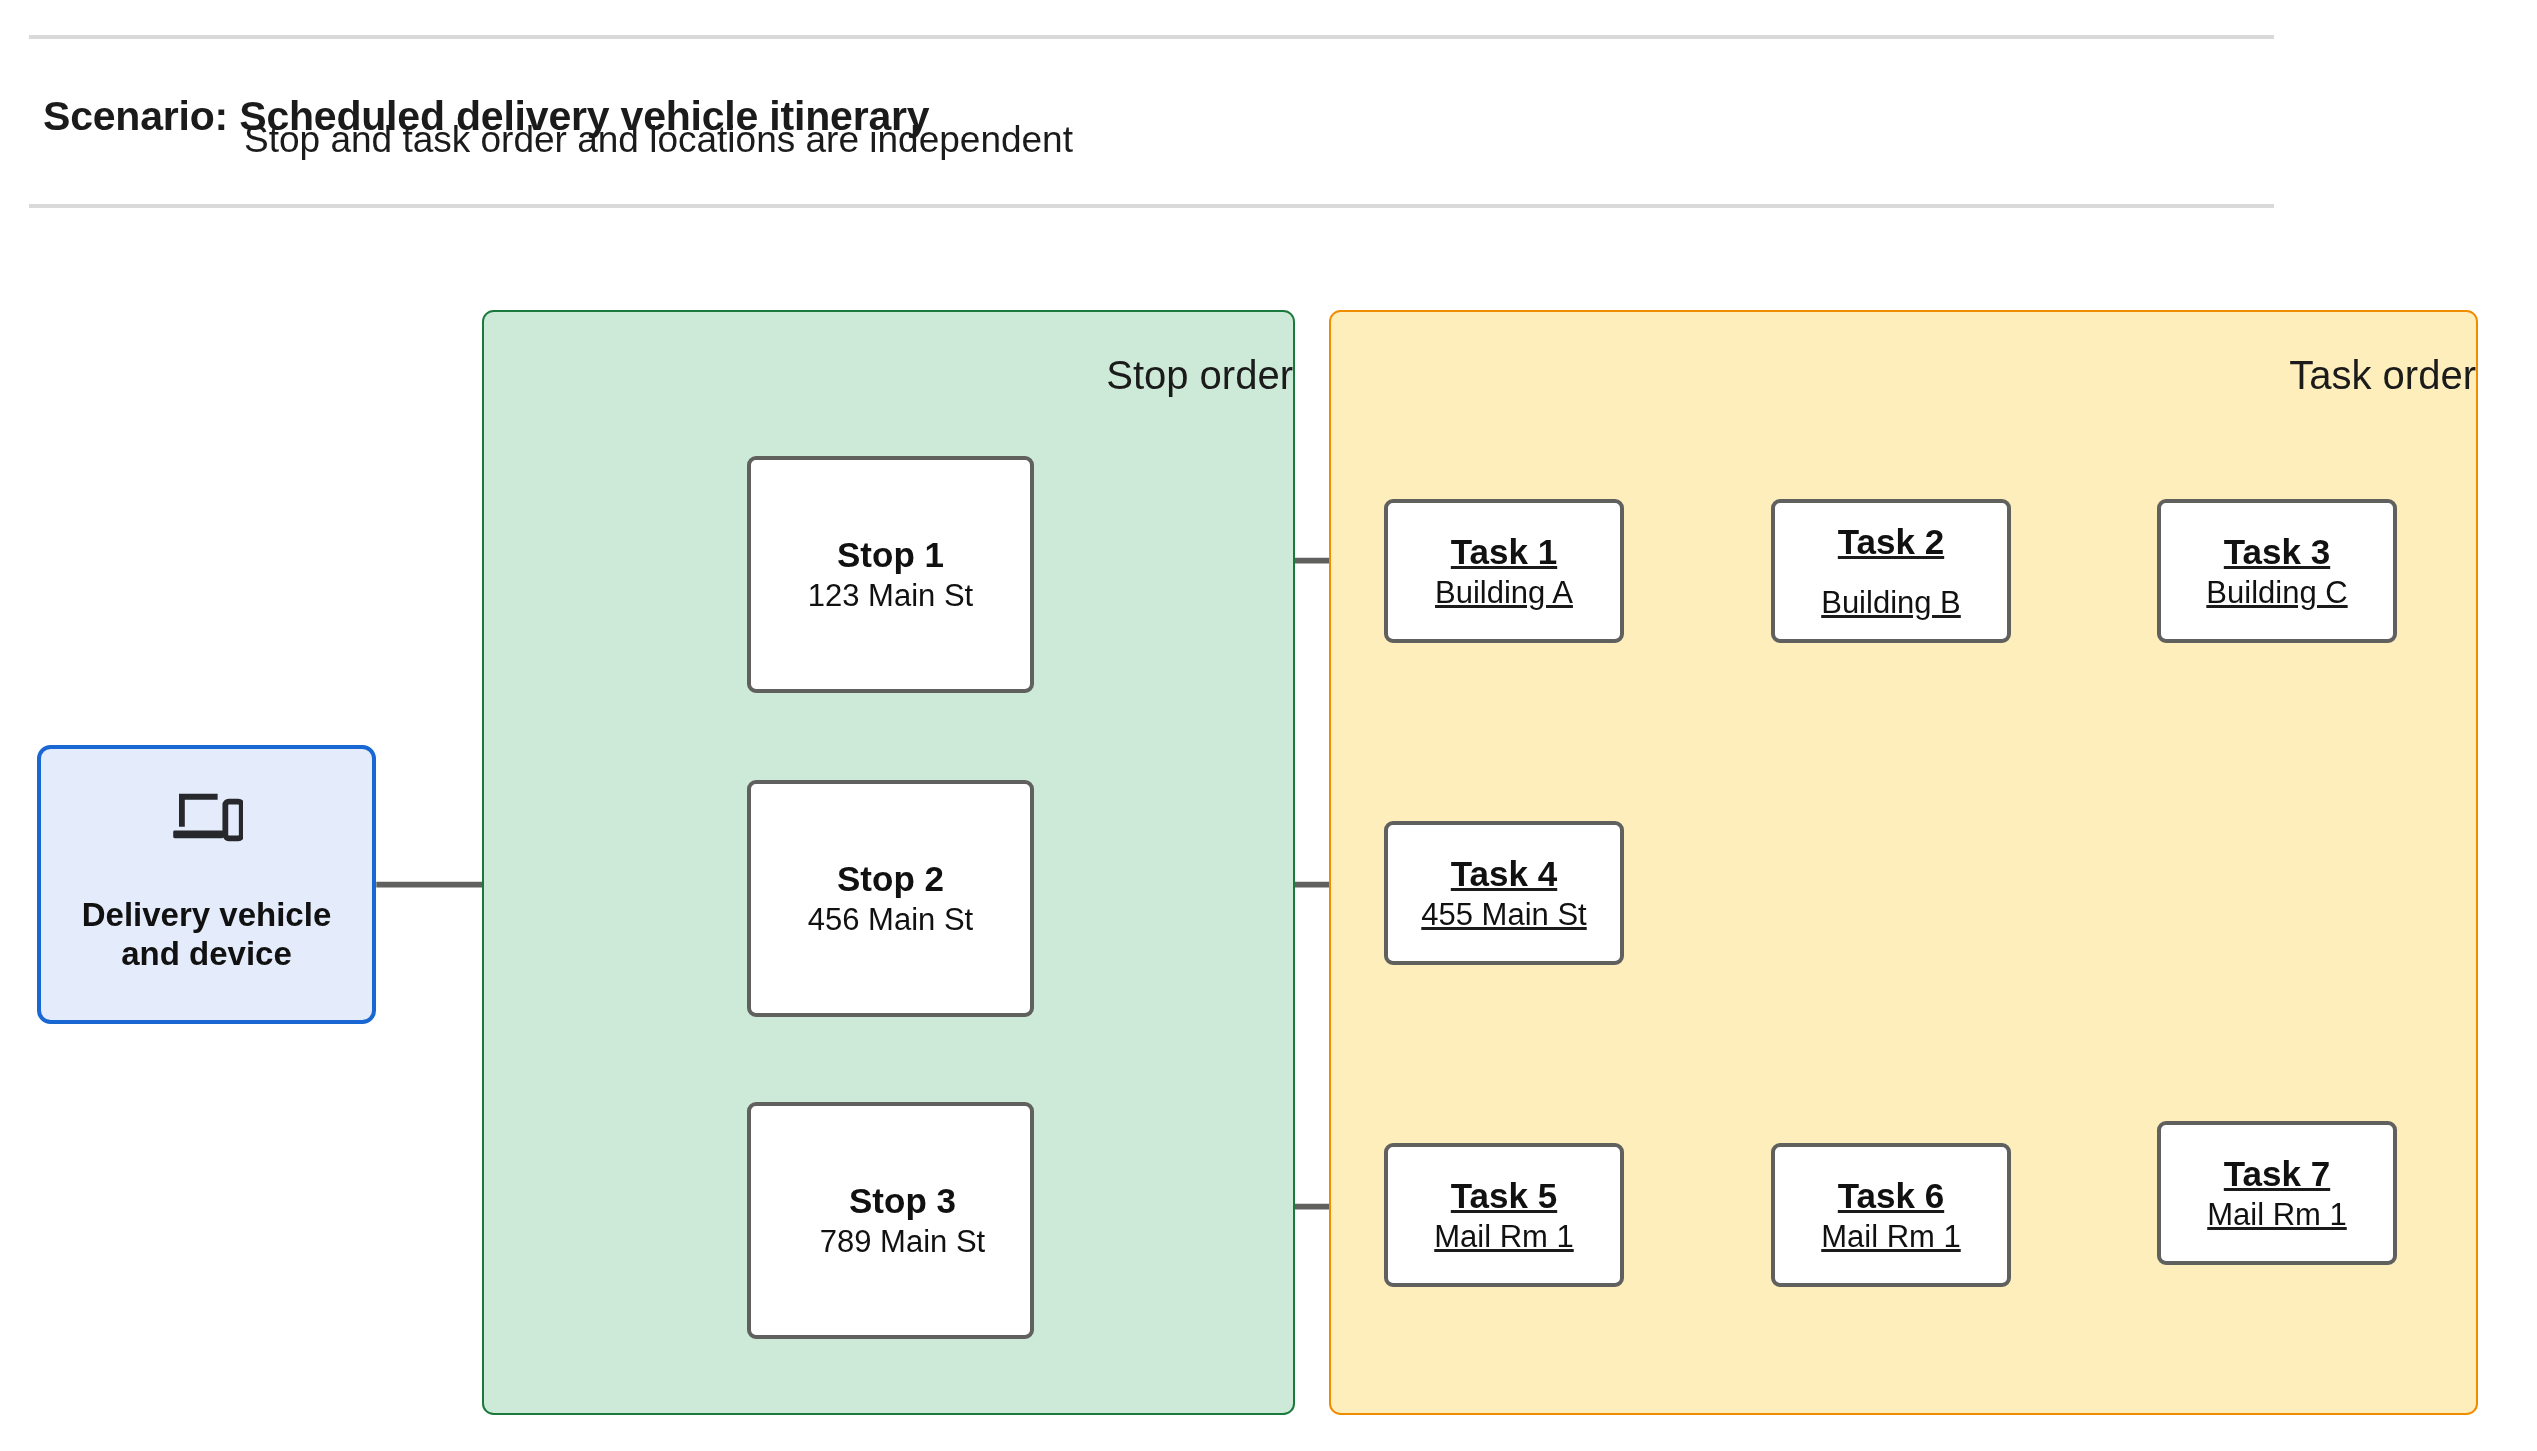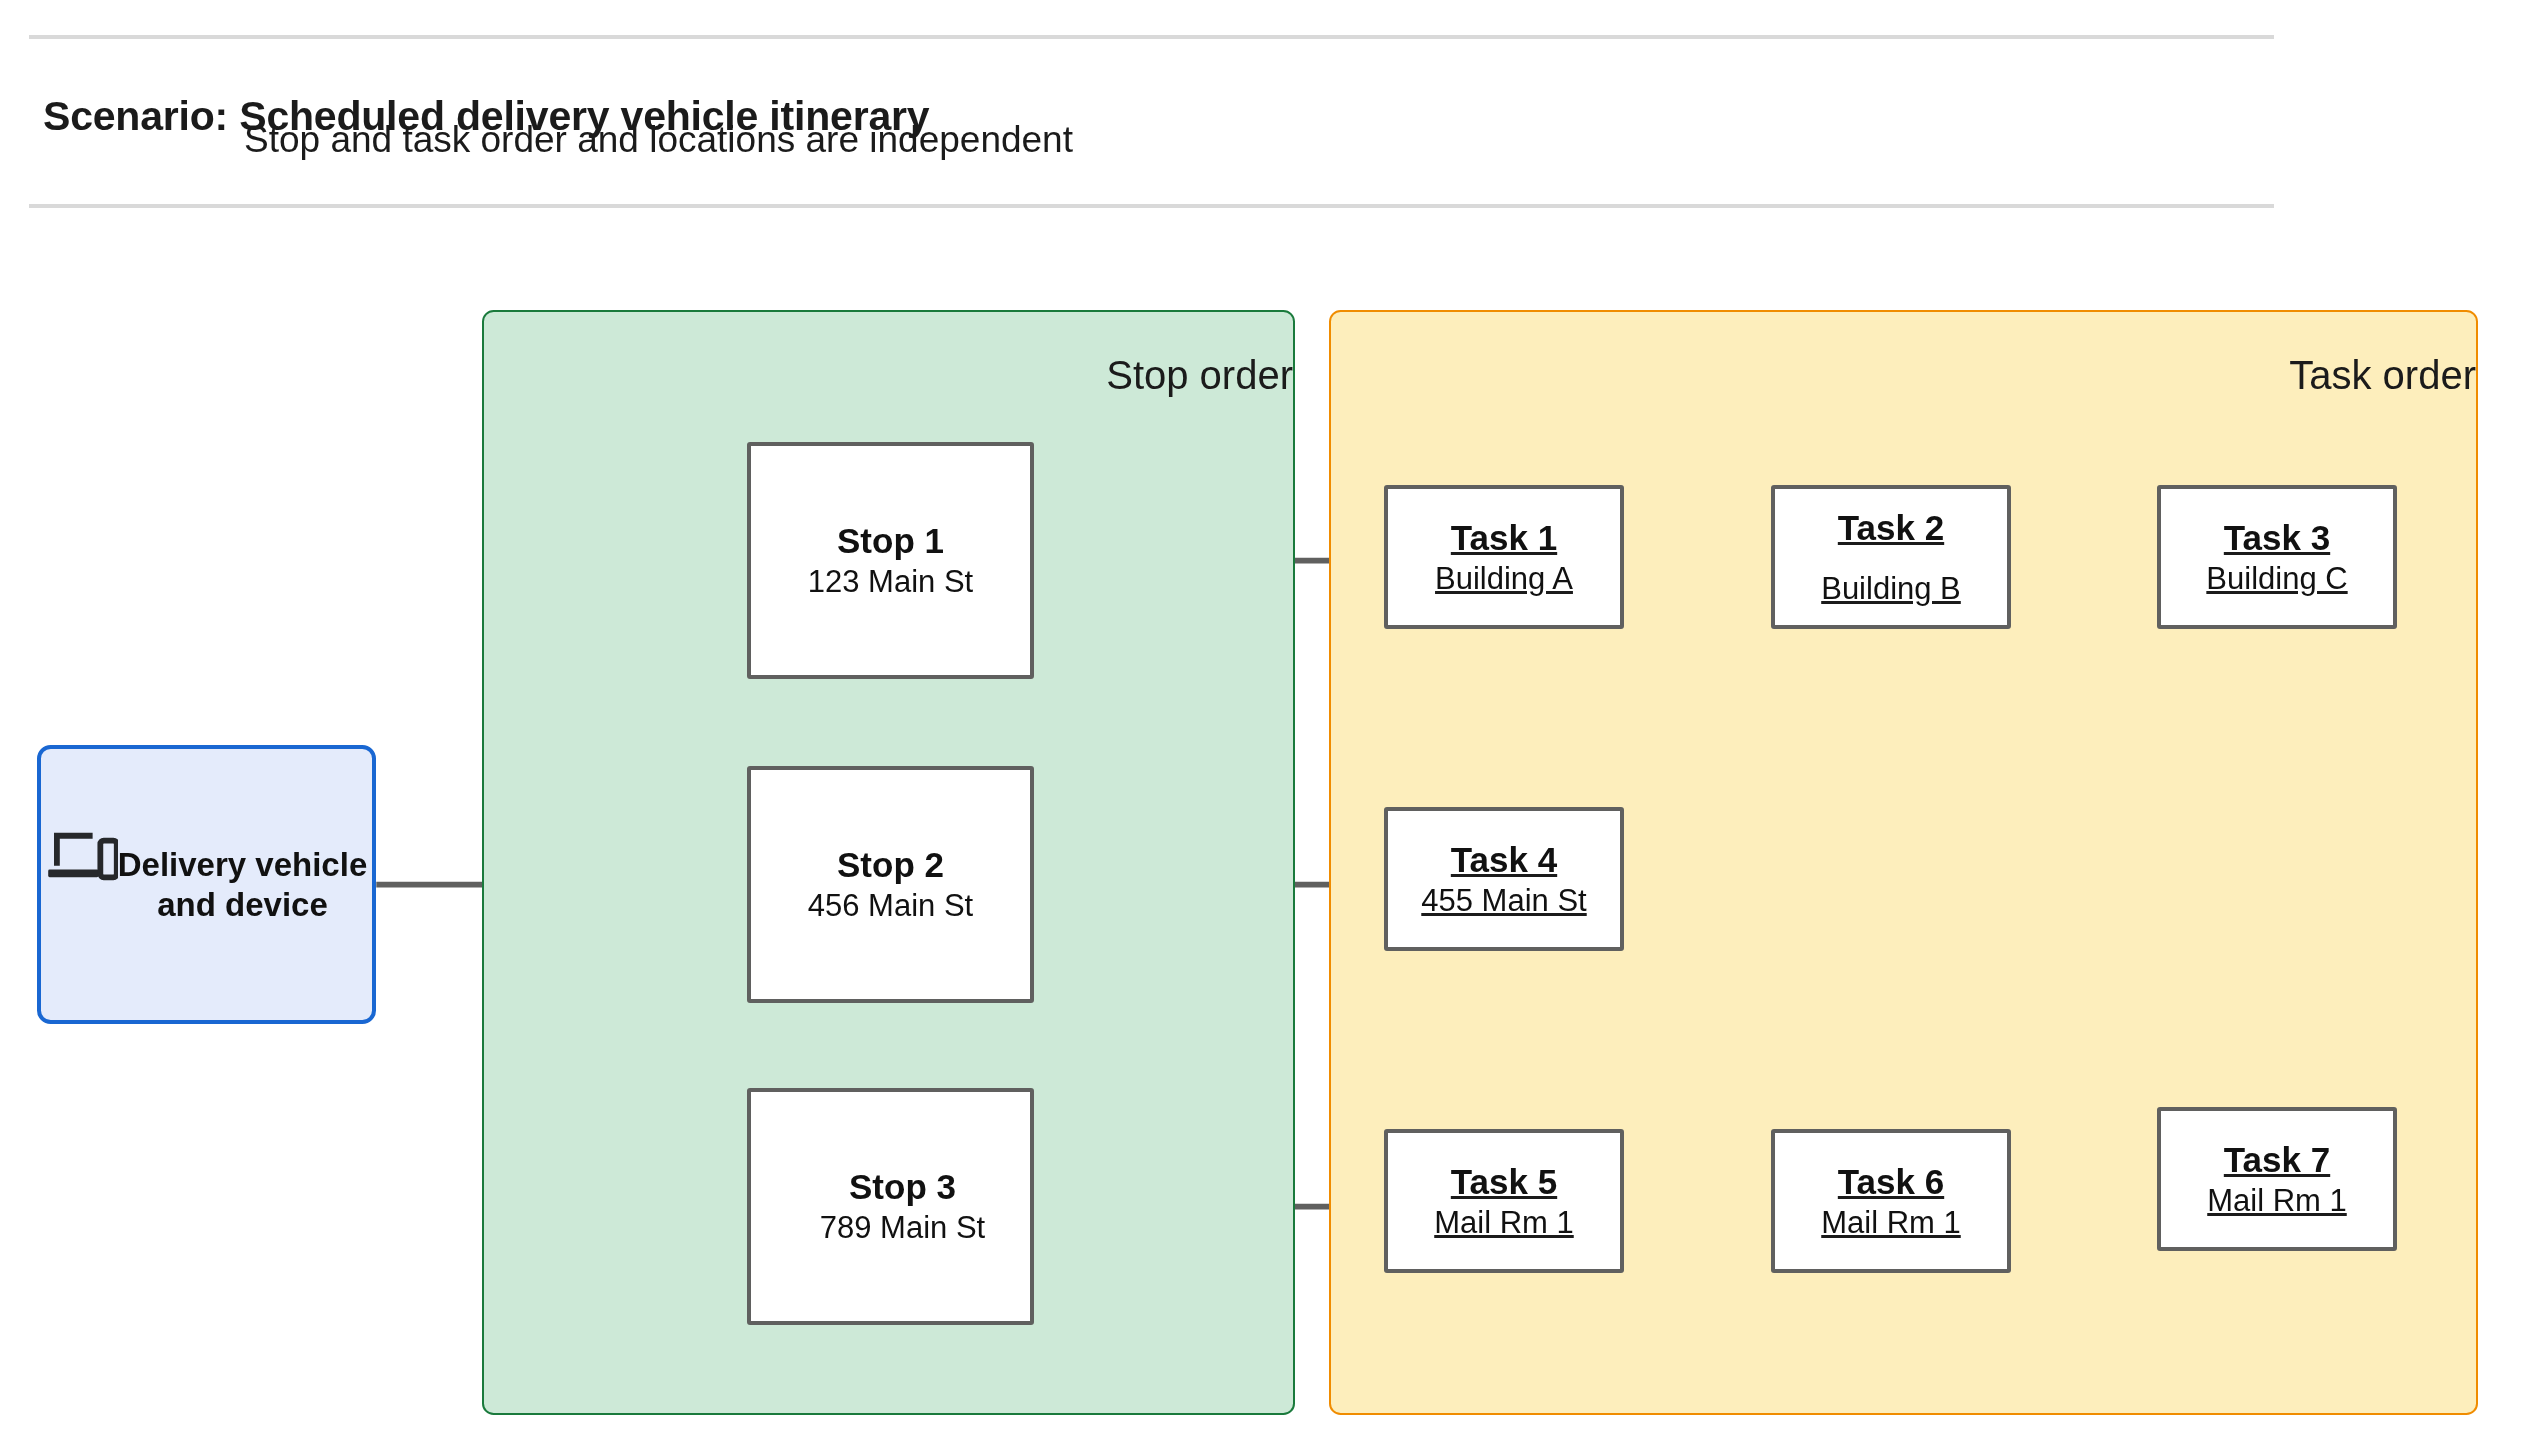--- a/index.html
+++ b/index.html
@@ -100,27 +100,28 @@
     font-weight: 400;
     color: #1b1b1b;
   }
 
   
   .node {
     position: absolute;
     box-sizing: border-box;
     background: #ffffff;
     border: 4.8px solid #60605f;
-    border-radius: 3px;
+    border-radius: 9px;
     display: flex;
     flex-direction: column;
     align-items: center;
     justify-content: center;
     text-align: center;
     z-index: 3;
+    margin-top: 14px;
   }
   .node .node-title {
     font-size: 35px;
     font-weight: 700;
     line-height: 1.12;
     color: #111111;
   }
   .node .node-sub {
     font-size: 31px;
     font-weight: 400;
@@ -148,20 +149,21 @@
     position: absolute;
     left: 37px;
     top: 745px;
     width: 339px;
     height: 279px;
     box-sizing: border-box;
     background: #e4ebfb;
     border: 4.8px solid #1967d2;
     border-radius: 13.6px;
     display: flex;
+    flex-direction: column;
     align-items: center;
     justify-content: center;
     z-index: 3;
   }
   #vehicle-icon {
     margin-top: -5.8px;
     margin-bottom: 45px;
   }
   #vehicle-label {
     font-size: 33px;

